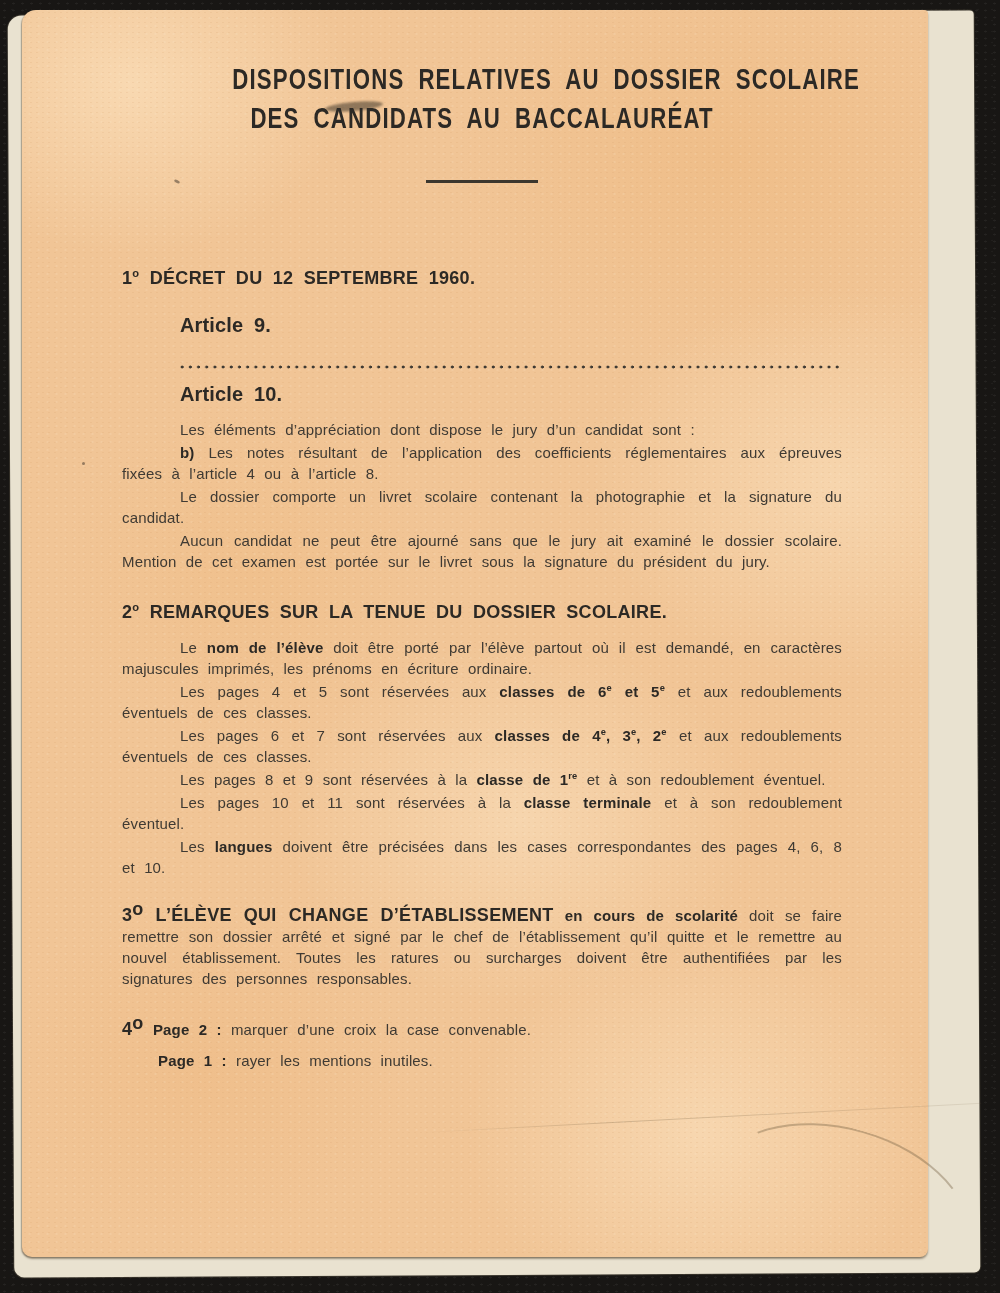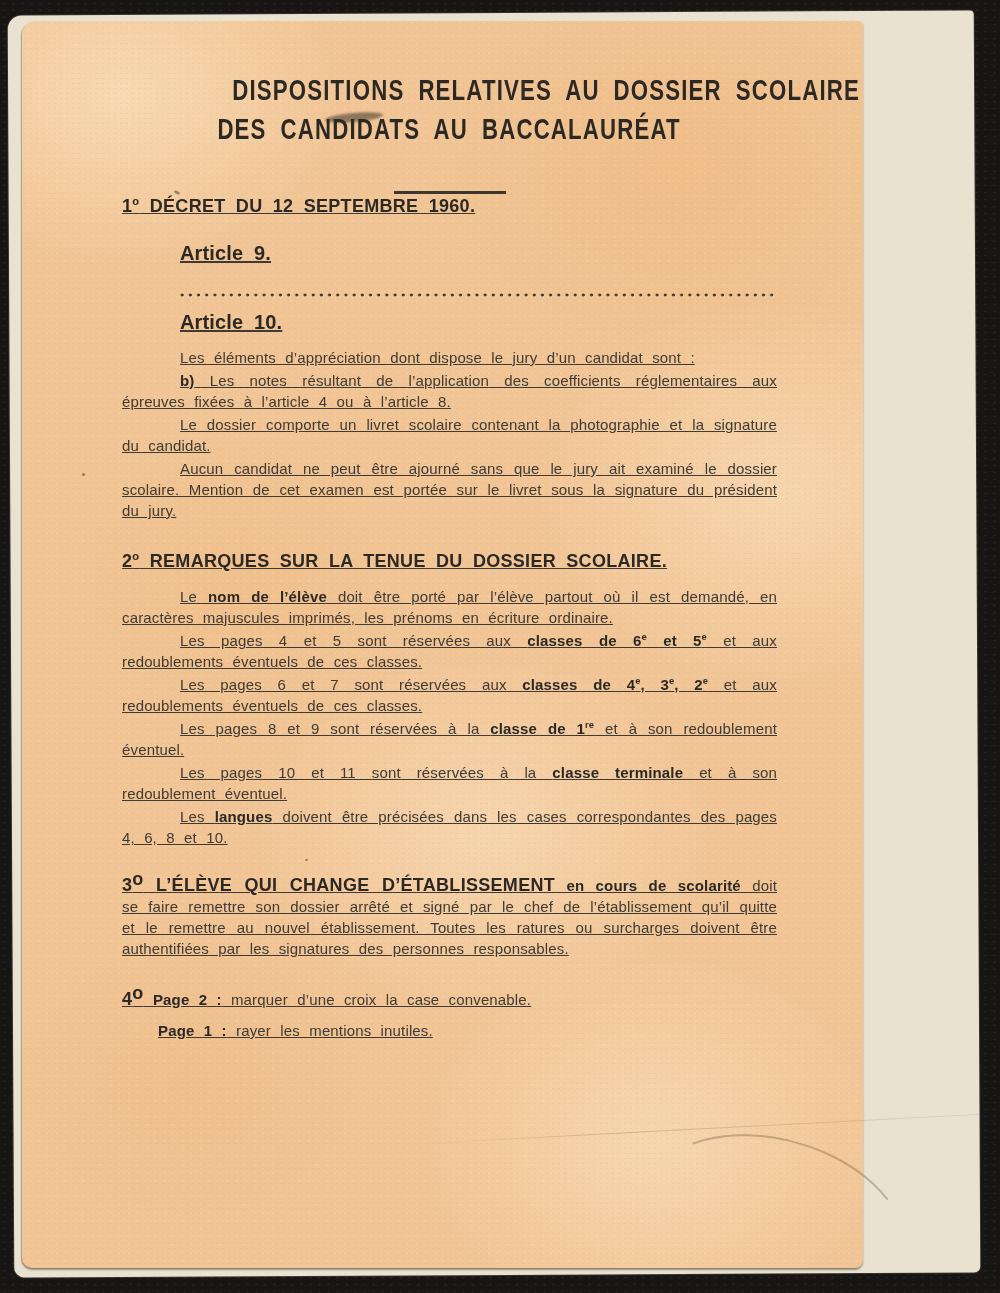--- a/index.html
+++ b/index.html
@@ -18,21 +18,21 @@
     background-position:0 0, 5px 4px;
   }
   .under-pages {
     position:absolute; left:11px; top:13px; width:966px; height:1262px;
     background:var(--under-pages, #e9e2d0);
     border-radius:14px 4px 6px 10px;
     transform:rotate(-0.3deg);
     box-shadow:0 0 0 1px rgba(110,100,80,.35);
   }
   .page {
-    position:absolute; left:22px; top:21px; width:841px; height:1247px;
+    position:absolute; left:22px; top:10px; width:906px; height:1247px;
     border-radius:14px 4px 8px 10px;
     background:
       radial-gradient(340px 260px at 12% 6%,  rgba(255,233,200,.55), transparent 65%),
       radial-gradient(420px 320px at 78% 12%, rgba(236,178,115,.38), transparent 65%),
       radial-gradient(380px 300px at 90% 38%, rgba(255,236,206,.42), transparent 65%),
       radial-gradient(300px 260px at 25% 45%, rgba(238,182,120,.30), transparent 65%),
       radial-gradient(360px 280px at 55% 65%, rgba(255,238,210,.40), transparent 65%),
       radial-gradient(320px 260px at 20% 85%, rgba(236,178,118,.32), transparent 65%),
       radial-gradient(360px 300px at 75% 90%, rgba(255,236,206,.45), transparent 65%),
       var(--paper, #f1c596);
@@ -58,22 +58,23 @@
     display:inline-block; transform:scaleX(.74); transform-origin:center;
     font-size:30px; font-weight:700; letter-spacing:1.6px; word-spacing:9px;
   }
   .rule {
     width:112px; height:3px; margin:40px auto 0;
     background:var(--rule, #3c372e);
   }
 
   
   .doc-body {
+    margin-top:83px;
     font-size:15px; line-height:21px;
-    word-spacing:5px; letter-spacing:.15px;text-decoration:underline;
+    word-spacing:5px; letter-spacing:.15px;
   }
   .doc-body > :first-child { margin-top:0; }
   .doc-body p { margin:2px 0 0; text-align:justify; }
   p.heading {
     margin-top:28px; margin-bottom:12px;
     font-weight:700; font-size:18px; line-height:25px; letter-spacing:.3px;
     color:var(--ink-heading, #2c2925); text-align:left;
   }
   p.subheading {
     margin-top:24px; margin-bottom:14px; padding-left:58px;

